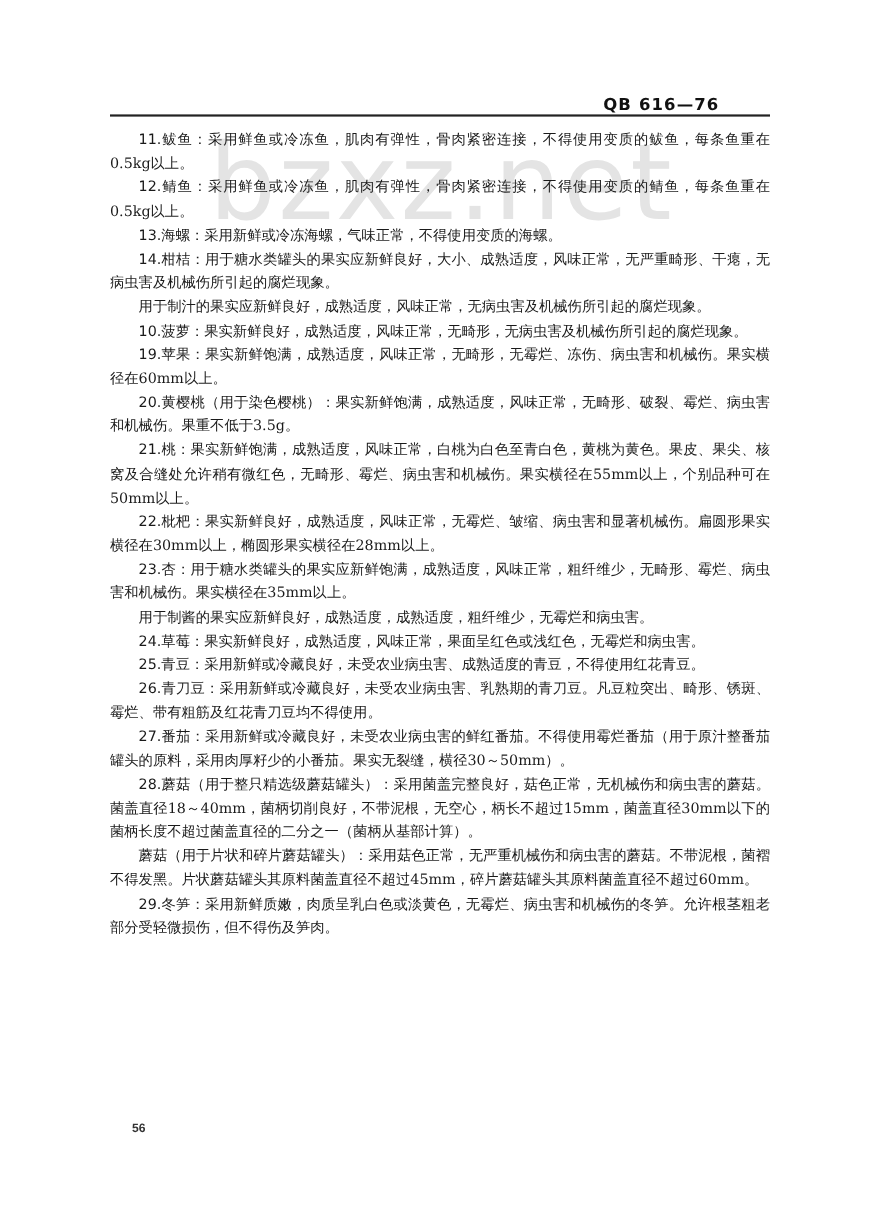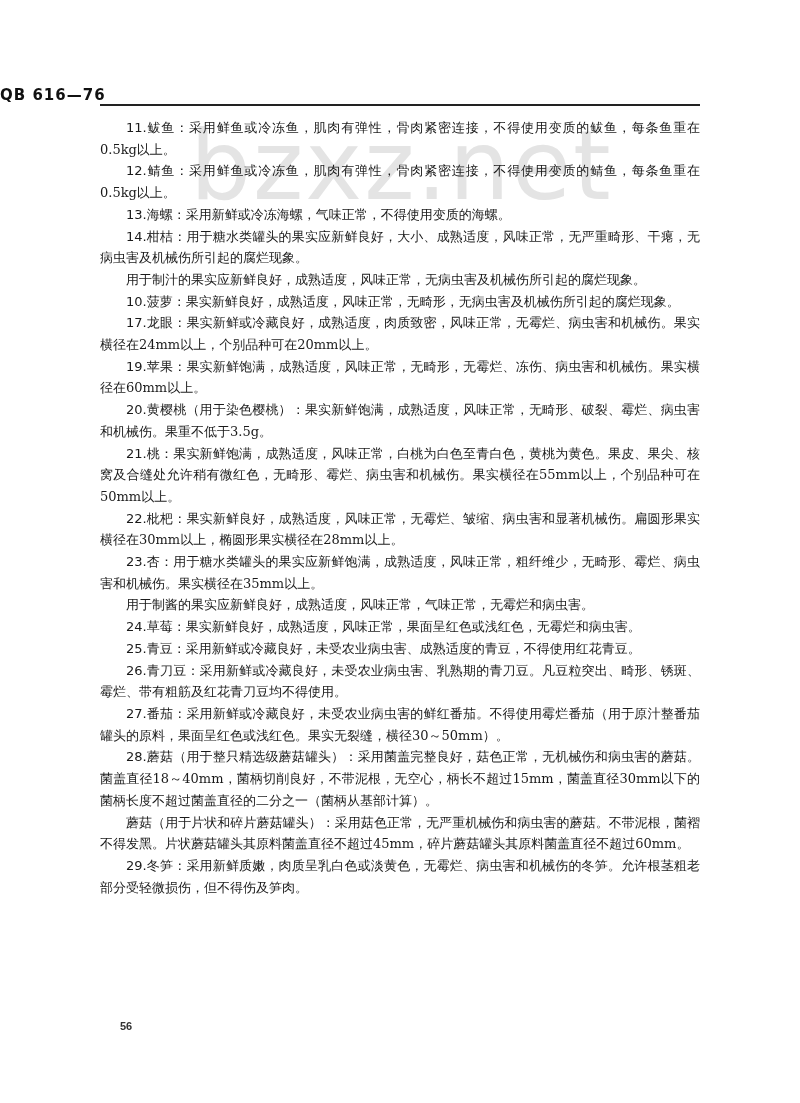--- a/index.html
+++ b/index.html
@@ -3,21 +3,21 @@
   <meta charset="utf-8">
   <style>
     html, body { margin: 0; padding: 0; background: #ffffff; }
     body {
       width: 800px; height: 1103px; position: relative; overflow: hidden;
       font-family: "DejaVu Serif", "Liberation Serif", serif;
       color: #1a1a1a;
     }
     .header-title {
       position: absolute; left: 0; width: 654px; top: 86px;
-      text-align: left; font-family: "DejaVu Sans", sans-serif;
+      text-align: right; font-family: "DejaVu Sans", sans-serif;
       font-size: 15px; font-weight: bold; letter-spacing: 1px; color: #111;
     }
     .header-rule {
       position: absolute; left: 100px; width: 600px; top: 104px;
       height: 2px; background: #222;
     }
     .watermark {
       position: absolute; left: 190px; top: 118px;
       font-family: "DejaVu Sans", sans-serif; font-weight: normal;
       font-size: 96px; letter-spacing: 2px; color: #e4e4e4;
@@ -42,29 +42,28 @@
 
 <div class="watermark">bzxz.net</div>
 
 <div class="content">
   <p class="para"><span class="num">11.</span><span>鲅鱼：采用鲜鱼或冷冻鱼，肌肉有弹性，骨肉紧密连接，不得使用变质的鲅鱼，每条鱼重在0.5kg以上。</span></p>
   <p class="para"><span class="num">12.</span><span>鲭鱼：采用鲜鱼或冷冻鱼，肌肉有弹性，骨肉紧密连接，不得使用变质的鲭鱼，每条鱼重在0.5kg以上。</span></p>
   <p class="para"><span class="num">13.</span><span>海螺：采用新鲜或冷冻海螺，气味正常，不得使用变质的海螺。</span></p>
   <p class="para"><span class="num">14.</span><span>柑桔：用于糖水类罐头的果实应新鲜良好，大小、成熟适度，风味正常，无严重畸形、干瘪，无病虫害及机械伤所引起的腐烂现象。</span></p>
   <p class="para"><span class="num"></span><span>用于制汁的果实应新鲜良好，成熟适度，风味正常，无病虫害及机械伤所引起的腐烂现象。</span></p>
   <p class="para"><span class="num">10.</span><span>菠萝：果实新鲜良好，成熟适度，风味正常，无畸形，无病虫害及机械伤所引起的腐烂现象。</span></p>
-  <p class="para"><span class="num">17.</span><span>龙眼：果实新鲜或冷藏良好，成熟适度，肉质致密，风味正常，无霉烂、病虫害和机械伤。果实横径在24mm以上，个别品种可在20mm以上。</span></p>
   <p class="para"><span class="num">19.</span><span>苹果：果实新鲜饱满，成熟适度，风味正常，无畸形，无霉烂、冻伤、病虫害和机械伤。果实横径在60mm以上。</span></p>
   <p class="para"><span class="num">20.</span><span>黄樱桃（用于染色樱桃）：果实新鲜饱满，成熟适度，风味正常，无畸形、破裂、霉烂、病虫害和机械伤。果重不低于3.5g。</span></p>
   <p class="para"><span class="num">21.</span><span>桃：果实新鲜饱满，成熟适度，风味正常，白桃为白色至青白色，黄桃为黄色。果皮、果尖、核窝及合缝处允许稍有微红色，无畸形、霉烂、病虫害和机械伤。果实横径在55mm以上，个别品种可在50mm以上。</span></p>
   <p class="para"><span class="num">22.</span><span>枇杷：果实新鲜良好，成熟适度，风味正常，无霉烂、皱缩、病虫害和显著机械伤。扁圆形果实横径在30mm以上，椭圆形果实横径在28mm以上。</span></p>
   <p class="para"><span class="num">23.</span><span>杏：用于糖水类罐头的果实应新鲜饱满，成熟适度，风味正常，粗纤维少，无畸形、霉烂、病虫害和机械伤。果实横径在35mm以上。</span></p>
-  <p class="para"><span class="num"></span><span>用于制酱的果实应新鲜良好，成熟适度，风味正常，气味正常，无霉烂和病虫害。</span></p>
+  <p class="para"><span class="num"></span><span>用于制酱的果实应新鲜良好，成熟适度，成熟适度，粗纤维少，无霉烂和病虫害。</span></p>
   <p class="para"><span class="num">24.</span><span>草莓：果实新鲜良好，成熟适度，风味正常，果面呈红色或浅红色，无霉烂和病虫害。</span></p>
   <p class="para"><span class="num">25.</span><span>青豆：采用新鲜或冷藏良好，未受农业病虫害、成熟适度的青豆，不得使用红花青豆。</span></p>
   <p class="para"><span class="num">26.</span><span>青刀豆：采用新鲜或冷藏良好，未受农业病虫害、乳熟期的青刀豆。凡豆粒突出、畸形、锈斑、霉烂、带有粗筋及红花青刀豆均不得使用。</span></p>
-  <p class="para"><span class="num">27.</span><span>番茄：采用新鲜或冷藏良好，未受农业病虫害的鲜红番茄。不得使用霉烂番茄（用于原汁整番茄罐头的原料，果面呈红色或浅红色。果实无裂缝，横径30～50mm）。</span></p>
+  <p class="para"><span class="num">27.</span><span>番茄：采用新鲜或冷藏良好，未受农业病虫害的鲜红番茄。不得使用霉烂番茄（用于原汁整番茄罐头的原料，采用肉厚籽少的小番茄。果实无裂缝，横径30～50mm）。</span></p>
   <p class="para"><span class="num">28.</span><span>蘑菇（用于整只精选级蘑菇罐头）：采用菌盖完整良好，菇色正常，无机械伤和病虫害的蘑菇。菌盖直径18～40mm，菌柄切削良好，不带泥根，无空心，柄长不超过15mm，菌盖直径30mm以下的菌柄长度不超过菌盖直径的二分之一（菌柄从基部计算）。</span></p>
   <p class="para"><span class="num"></span><span>蘑菇（用于片状和碎片蘑菇罐头）：采用菇色正常，无严重机械伤和病虫害的蘑菇。不带泥根，菌褶不得发黑。片状蘑菇罐头其原料菌盖直径不超过45mm，碎片蘑菇罐头其原料菌盖直径不超过60mm。</span></p>
   <p class="para"><span class="num">29.</span><span>冬笋：采用新鲜质嫩，肉质呈乳白色或淡黄色，无霉烂、病虫害和机械伤的冬笋。允许根茎粗老部分受轻微损伤，但不得伤及笋肉。</span></p>
 </div>
 
 <div class="page-number">56</div>
 
 </body></html>

